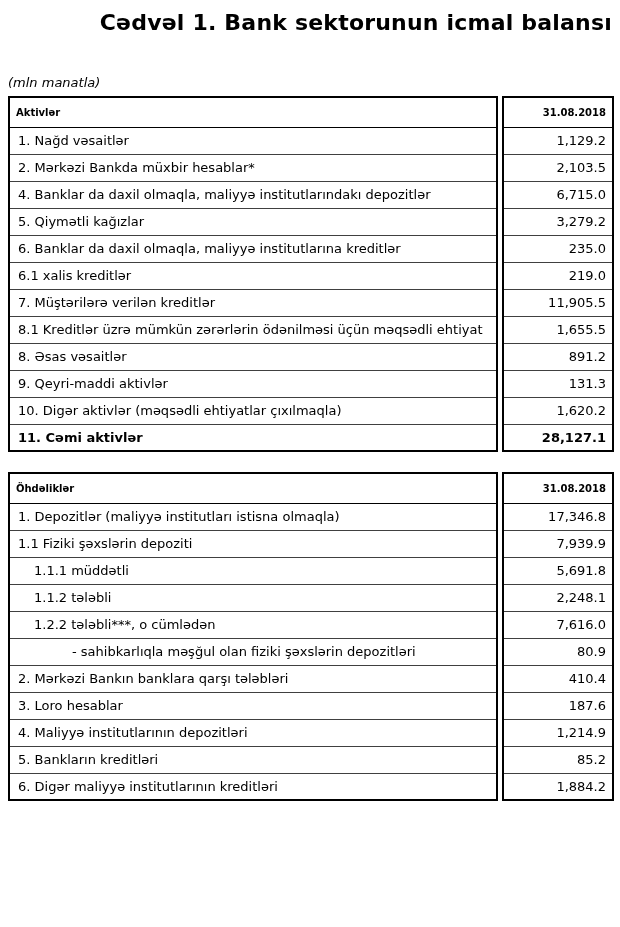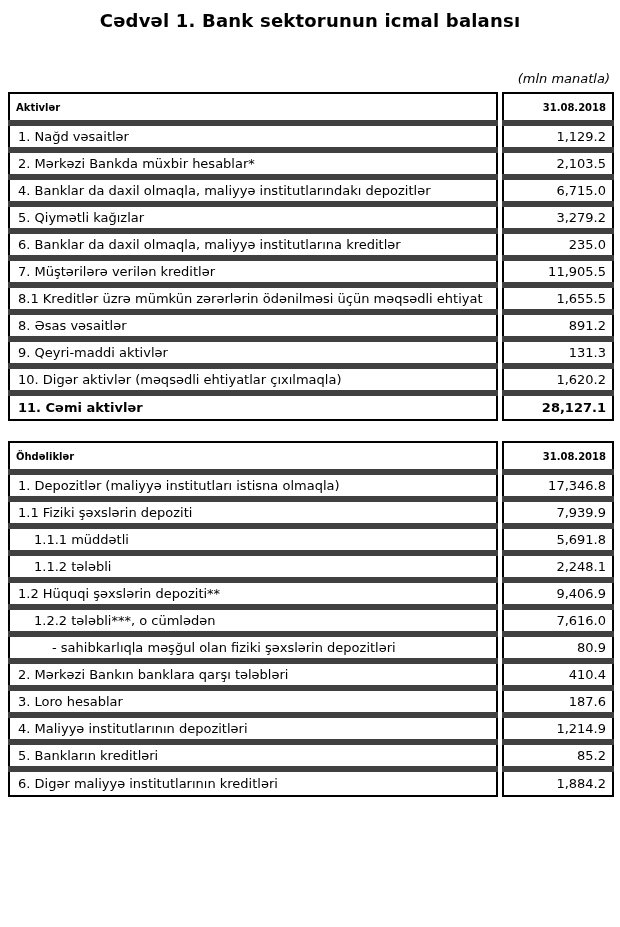--- a/index.html
+++ b/index.html
@@ -10,28 +10,27 @@
     font-family: "DejaVu Sans", "Liberation Sans", sans-serif;
   }
   .page {
     width: 620px;
     height: 927px;
     box-sizing: border-box;
     padding: 6px 8px 10px 8px;
     overflow: hidden;
   }
   .doc-title {
-    font-size: 18px;
+    font-size: 22px;
     font-weight: 700;
-    text-align: center;
+    text-align: right;
     margin: 4px 0 4px 0;
     letter-spacing: 0.2px;
   }
   .unit-note {
-    text-align: right;
     font-style: italic;
     font-size: 13px;
     margin: 40px 2px 6px 0;
   }
   table.balance {
     border-collapse: collapse;
     table-layout: fixed;
     width: 604px;
   }
   table.balance col.c-label { width: 488px; }
@@ -61,31 +60,31 @@
     border-right: 2px solid #000;
     text-align: right;
   }
   table.balance .gap, table.balance th.h-gap { border: none; padding: 0; }
 
   table.balance thead th.h-label, table.balance thead th.h-value {
     border-top: 2px solid #000;
     border-bottom: 1.5px solid #000;
   }
   table.balance tbody td.label, table.balance tbody td.value {
-    border-top: 6px solid #404040;
+    border-top: 1px solid #404040;
   }
   table.balance tbody tr:last-child td.label,
   table.balance tbody tr:last-child td.value {
     border-bottom: 2px solid #000;
   }
 
   table.balance tr.bold td { font-weight: 700; }
   td.label.ind0 { padding-left: 8px; }
   td.label.ind1 { padding-left: 24px; }
-  td.label.ind2 { padding-left: 42px; }
+  td.label.ind2 { padding-left: 62px; }
 
   .table-spacer { height: 20px; }
 </style>
 </head>
 <body>
 
 <div class="page">
 
   <div class="doc-title">Cədvəl 1. Bank sektorunun icmal balansı</div>
 
@@ -124,20 +123,25 @@
           <td class="label ind0">5. Qiymətli kağızlar</td>
           <td class="gap"></td>
           <td class="value">3,279.2</td>
         </tr>
         <tr>
           <td class="label ind0">6. Banklar da daxil olmaqla, maliyyə institutlarına kreditlər</td>
           <td class="gap"></td>
           <td class="value">235.0</td>
         </tr>
         <tr>
+          <td class="label ind0">6.1  xalis kreditlər</td>
+          <td class="gap"></td>
+          <td class="value">219.0</td>
+        </tr>
+        <tr>
           <td class="label ind0">7. Müştərilərə verilən kreditlər</td>
           <td class="gap"></td>
           <td class="value">11,905.5</td>
         </tr>
         <tr>
           <td class="label ind0">8.1 Kreditlər üzrə mümkün zərərlərin ödənilməsi üçün məqsədli ehtiyat</td>
           <td class="gap"></td>
           <td class="value">1,655.5</td>
         </tr>
         <tr>
@@ -193,25 +197,20 @@
           <td class="label ind1">1.1.1 müddətli</td>
           <td class="gap"></td>
           <td class="value">5,691.8</td>
         </tr>
         <tr>
           <td class="label ind1">1.1.2 tələbli</td>
           <td class="gap"></td>
           <td class="value">2,248.1</td>
         </tr>
         <tr>
-          <td class="label ind0">1.2 Hüquqi şəxslərin depoziti**</td>
-          <td class="gap"></td>
-          <td class="value">9,406.9</td>
-        </tr>
-        <tr>
           <td class="label ind1">1.2.2 tələbli***, o cümlədən</td>
           <td class="gap"></td>
           <td class="value">7,616.0</td>
         </tr>
         <tr>
           <td class="label ind2">- sahibkarlıqla məşğul olan fiziki şəxslərin depozitləri</td>
           <td class="gap"></td>
           <td class="value">80.9</td>
         </tr>
         <tr>

